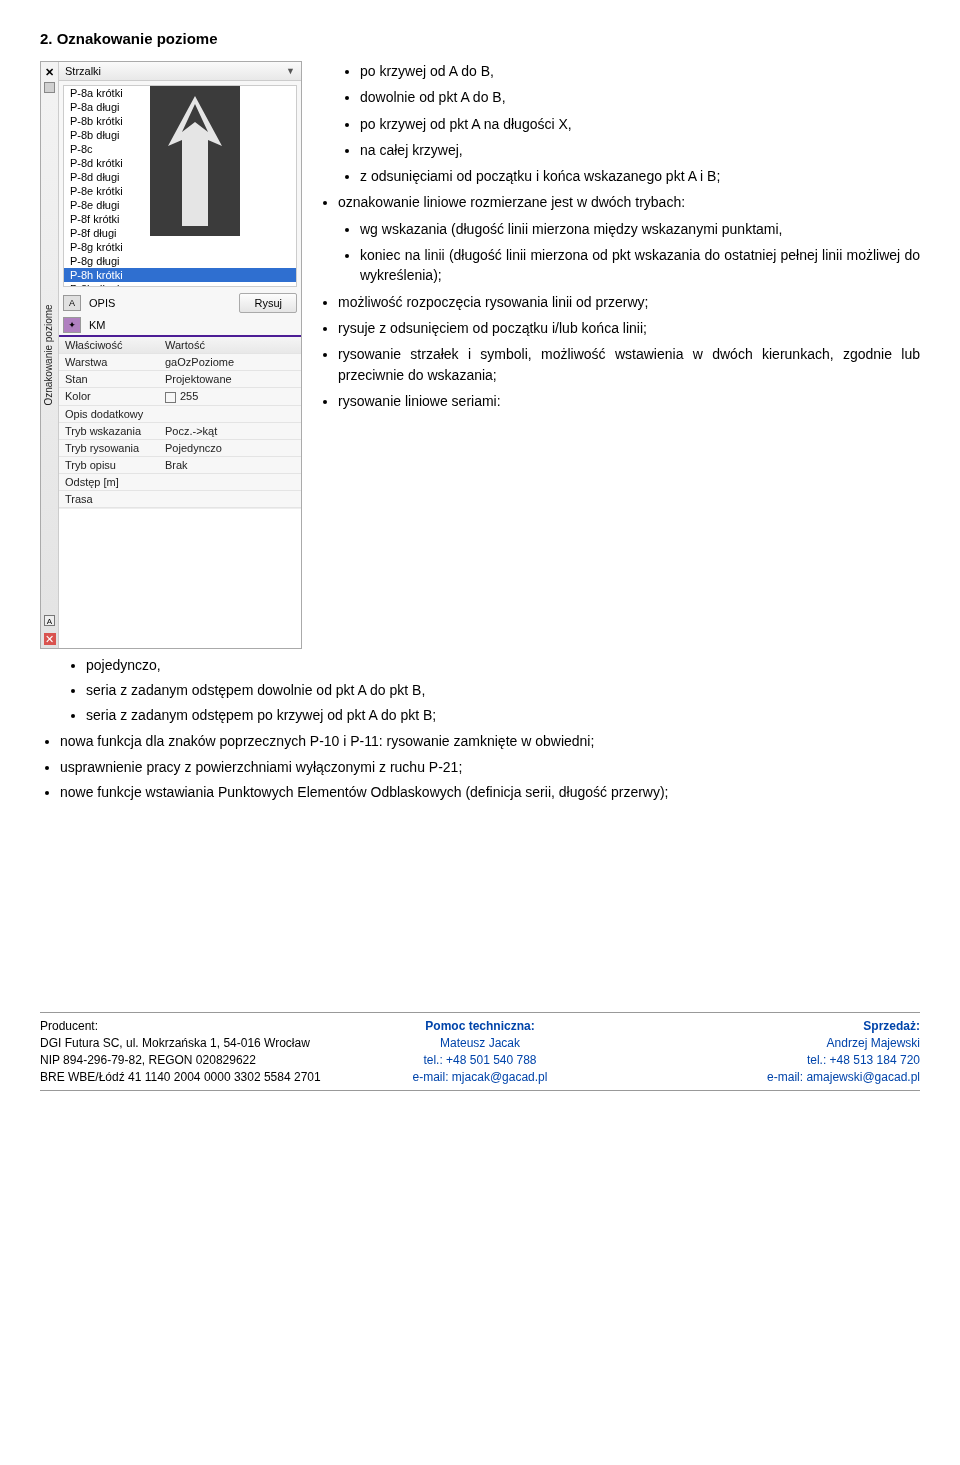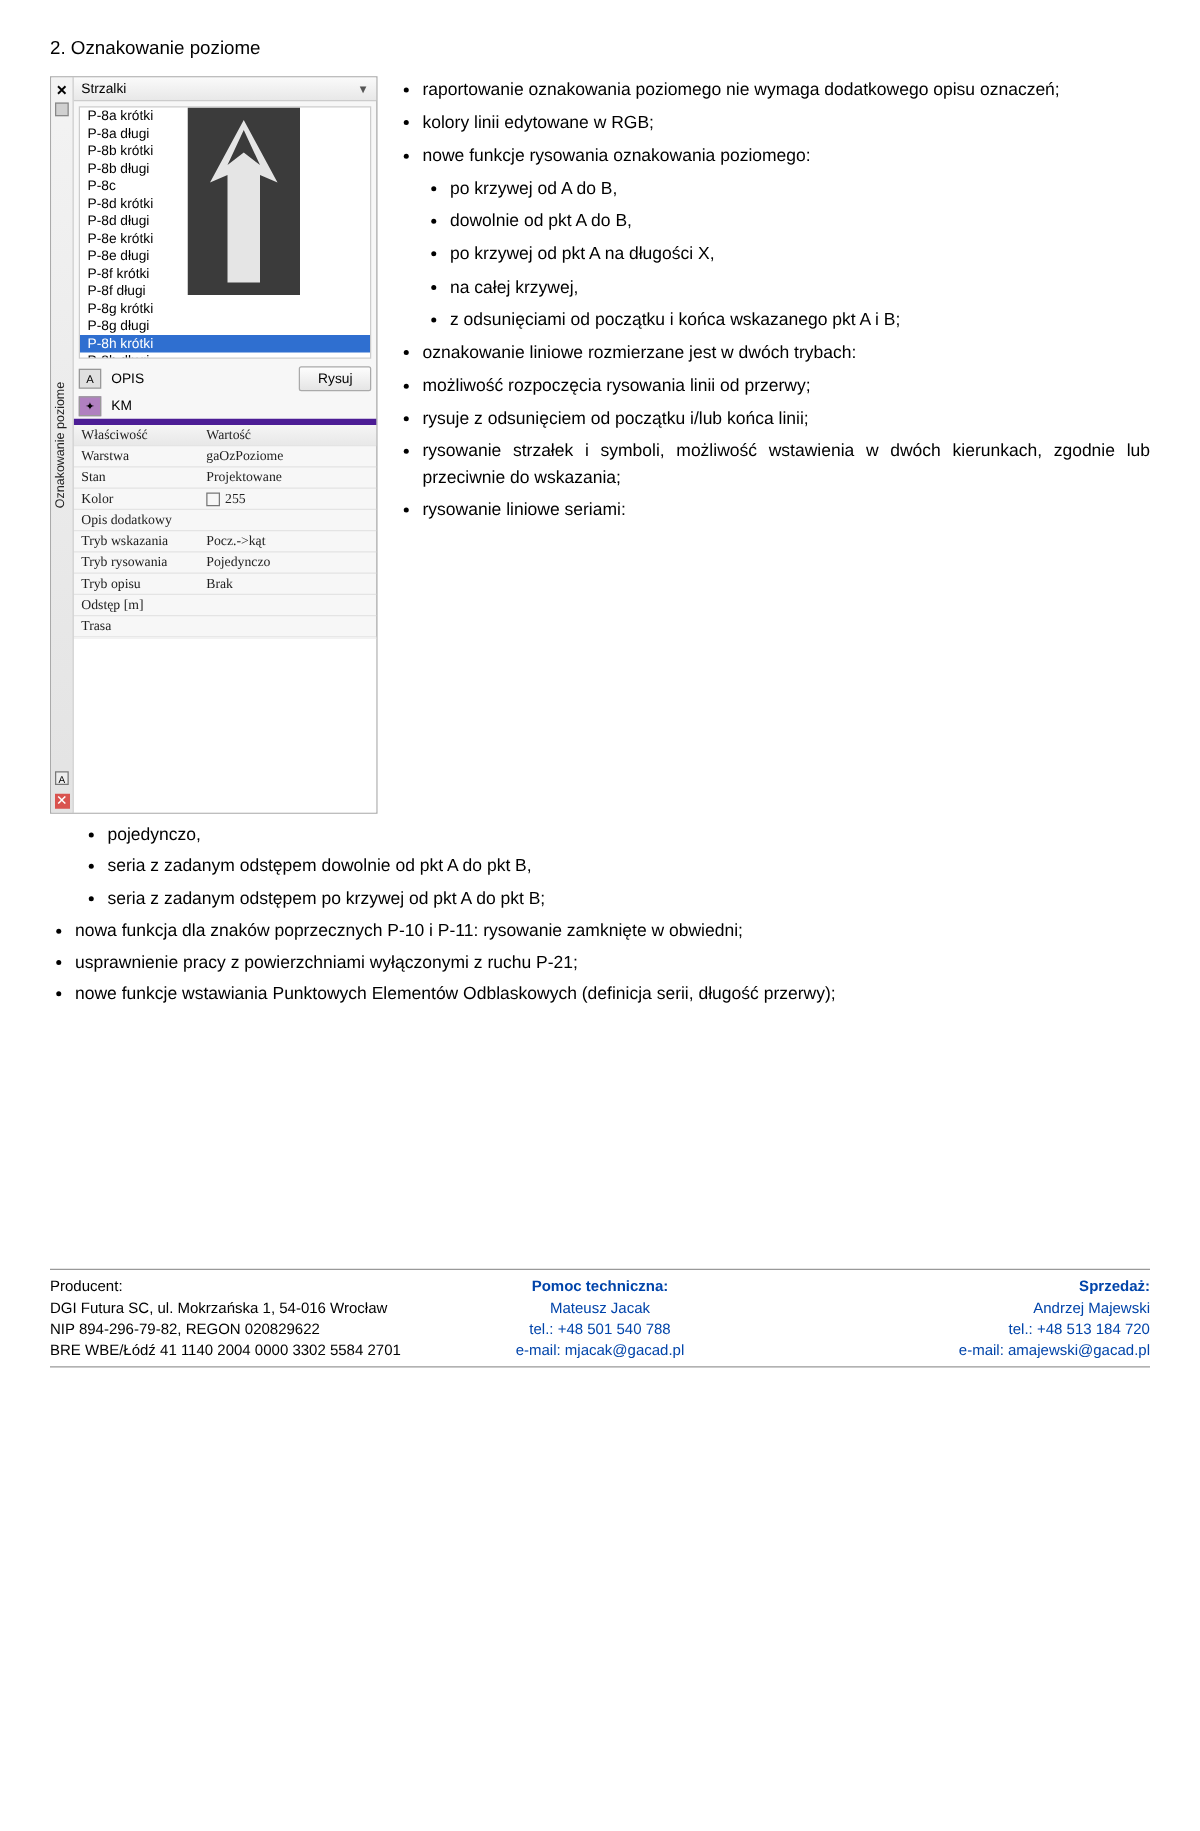--- a/index.html
+++ b/index.html
@@ -7,21 +7,21 @@
     margin: 0;
     background: #fff;
     font-family: Verdana, Tahoma, Arial, sans-serif;
     font-size: 14px;
     color: #000;
     width: 960px;
   }
   .page { padding: 30px 40px 0 40px; }
   h2.section-title {
     font-size: 15px;
-    font-weight: normal;
+    font-weight: bold;
     margin: 0 0 14px 0;
   }
   .two-col {
     display: flex;
     align-items: flex-start;
     gap: 14px;
   }
   
   .palette {
     width: 262px;
@@ -130,23 +130,22 @@
   .arrow-preview {
     display: flex;
     align-items: center;
     justify-content: center;
     height: 180px;
     margin-top: -220px;
     margin-left: 30px;
     pointer-events: none;
   }
   .pal-props {
-    border-top: 5px solid #4c1d95;
-    font-size: 11px;
-    font-family: Liberation Serif, serif;
+    border-top: 2px solid #4c1d95;
+    font-size: 11px;
   }
   .pal-props .prow {
     display: flex;
     border-bottom: 1px solid #e4e4e4;
   }
   .pal-props .prow .pl {
     flex: 0 0 100px;
     padding: 2px 6px;
     color: #222;
   }
@@ -320,34 +319,33 @@
                 <div class="pl">Trasa</div>
                 <div class="pr"><span></span></div>
               </div>
             </div>
         </div>
         <div class="pal-bottom-blank"></div>
       </div>
     </div>
 
     <div class="pcol">
-      <ul>
-        <li class="justify">raportowanie oznakowania poziomego nie wymaga dodatkowego opisu oznaczeń;</li>
-        <li>kolory linii edytowane w RGB;</li>
-        <li>nowe funkcje rysowania oznakowania poziomego:</li>
-      </ul>
       <ul class="sub">
         <li>po krzywej od A do B,</li>
         <li>dowolnie od pkt A do B,</li>
         <li>po krzywej od pkt A na długości X,</li>
         <li>na całej krzywej,</li>
         <li>z odsunięciami od początku i końca wskazanego pkt A i B;</li>
       </ul>
       <ul>
         <li>oznakowanie liniowe rozmierzane jest w dwóch trybach:</li>
+      </ul>
+      <ul class="sub">
+        <li class="justify">wg wskazania (długość linii mierzona między wskazanymi punktami,</li>
+        <li class="justify">koniec na linii (długość linii mierzona od pkt wskazania do ostatniej pełnej linii możliwej do wykreślenia);</li>
       </ul>
       <ul>
         <li>możliwość rozpoczęcia rysowania linii od przerwy;</li>
         <li>rysuje z odsunięciem od początku i/lub końca linii;</li>
         <li class="justify">rysowanie strzałek i symboli, możliwość wstawienia w dwóch kierunkach, zgodnie lub przeciwnie do wskazania;</li>
         <li>rysowanie liniowe seriami:</li>
       </ul>
     </div>
 
   </div>

